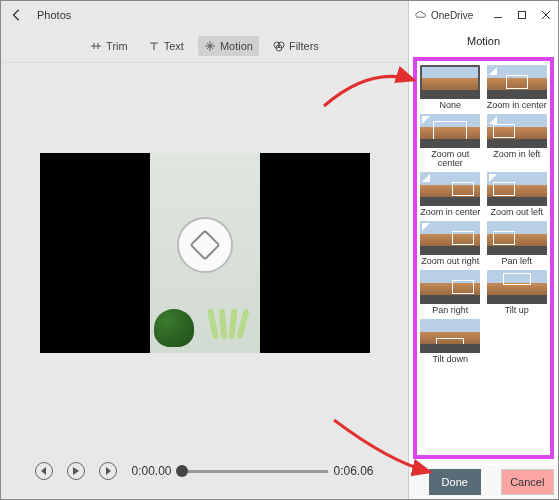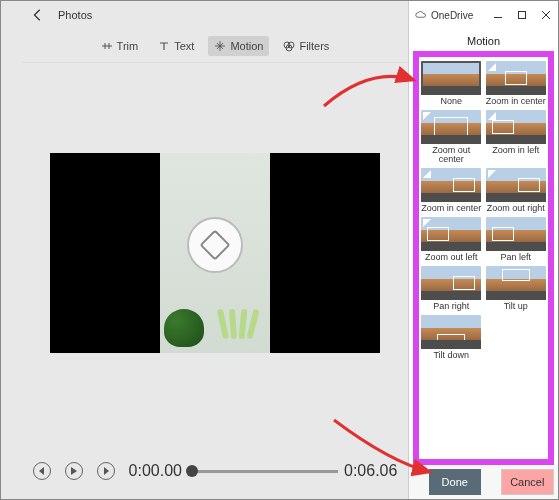--- a/index.html
+++ b/index.html
@@ -1,53 +1,53 @@
 <!DOCTYPE html>
 <html><head>
 <meta charset="utf-8">
 <style>
   * { box-sizing: border-box; margin: 0; padding: 0; font-family: "Segoe UI", sans-serif; }
   body { width: 559px; height: 500px; background: #f2f2f2; display: flex; overflow: hidden; border:1px solid #888;}
-  .left { flex: 1; display: flex; flex-direction: column; background: #e8e8e8; padding-left: 21px; }
+  .left { flex: 1; display: flex; flex-direction: column; background: #e8e8e8; }
   .titlebar-left { height: 28px; display:flex; align-items:center; background:#e8e8e8; font-size:11px; color:#333;}
   .back-btn { width:32px; height:28px; display:flex; align-items:center; justify-content:center; color:#333;}
   .back-btn svg{width:14px;height:14px;}
   .app-title { padding-left:4px; }
   .toolbar { height:34px; display:flex; align-items:center; justify-content:center; gap:8px; background:#e8e8e8; border-bottom:1px solid #ddd; font-size:11px; color:#444;}
   .tool { display:flex; align-items:center; gap:4px; padding:4px 6px; border-radius:2px; cursor:pointer;}
   .tool.active { background:#d0d0d0;}
   .tool svg { width:12px; height:12px; }
   .video-area { flex:1; display:flex; align-items:center; justify-content:center; }
   .video-frame { width:330px; height:200px; background:#000; display:flex; align-items:center; justify-content:center; position:relative;}
   .video-center { width:110px; height:200px; background:linear-gradient(#dfe6e0,#d2dbd2); display:flex; flex-direction:column; align-items:center; justify-content:flex-end; position:relative; overflow:hidden;}
   .plate { width:56px; height:56px; border-radius:50%; background:#fafafa; border:2px solid #bbb; position:absolute; top:64px; left:27px; display:flex; align-items:center; justify-content:center;}
   .plate::before{content:"";width:18px;height:18px;border:2px solid #888;border-radius:3px;transform:rotate(45deg);}
   .broccoli { width:40px; height:38px; background: radial-gradient(circle at 30% 30%, #3a7a2e, #1f4d18); border-radius:50% 50% 40% 40%; position:absolute; bottom:6px; left:4px;}
   .celery { width:52px; height:34px; position:absolute; bottom:10px; right:0; }
   .celery span{position:absolute;width:6px;height:30px;background:#b7d98a;border-radius:3px;}
   .celery span:nth-child(1){left:2px;transform:rotate(-12deg);}
   .celery span:nth-child(2){left:12px;transform:rotate(-4deg);}
   .celery span:nth-child(3){left:22px;transform:rotate(6deg);}
   .celery span:nth-child(4){left:32px;transform:rotate(14deg);}
-  .transport { height:56px; display:flex; align-items:center; justify-content:center; gap:14px; font-size:16px; color:#333;}
+  .transport { height:56px; display:flex; align-items:center; justify-content:center; gap:14px; font-size:12px; color:#333;}
   .tbtn { width:18px; height:18px; border:1px solid #666; border-radius:50%; display:flex; align-items:center; justify-content:center;}
   .tbtn svg{width:8px;height:8px;}
   .slider-wrap { display:flex; align-items:center; gap:6px;}
   .slider { width:150px; height:3px; background:#999; position:relative;}
   .slider-thumb { width:12px; height:12px; background:#444; border-radius:50%; position:absolute; left:-2px; top:-5px;}
 
   .right { width:150px; display:flex; flex-direction:column; background:#fff; border-left:1px solid #ccc;}
   .titlebar-right { height:28px; display:flex; align-items:center; font-size:10px; color:#333;}
   .od { display:flex; align-items:center; gap:4px; padding-left:6px; flex:1;}
   .od svg{width:12px;height:12px;}
   .winbtns { display:flex;}
   .winbtn { width:24px; height:28px; display:flex; align-items:center; justify-content:center; font-size:10px; color:#333;}
   .winbtn svg{width:8px;height:8px;}
   .panel-title { text-align:center; font-size:11px; padding:6px 0 4px; color:#222;}
-  .motion-grid-wrap { border:6px solid #d946ef; margin:0 4px; padding:4px 2px; flex:1; overflow:auto;}
+  .motion-grid-wrap { border:4px solid #d946ef; margin:6px 4px; padding:4px 2px; flex:1; overflow:auto;}
   .motion-grid { display:grid; grid-template-columns: 1fr 1fr; gap:4px 4px;}
   .motion-item { display:flex; flex-direction:column; align-items:center; cursor:pointer;}
   .thumb { width:60px; height:34px; background:linear-gradient(to bottom,#b8cfe6 0%,#b8cfe6 38%,#c68a55 38%,#7a5236 100%); position:relative; border-radius:1px;}
   .thumb::after{content:"";position:absolute;bottom:0;left:0;width:100%;height:9px;background:#4d4d4d;}
   .thumb.selected { outline:2px solid #555; outline-offset:-2px;}
   .overlay { position:absolute; border:1.5px solid #fff; }
   .ov-center-sm { width:22px; height:14px; left:19px; top:10px;}
   .ov-center-lg { width:34px; height:20px; left:13px; top:7px;}
   .ov-left { width:22px; height:14px; left:6px; top:10px;}
   .ov-right { width:22px; height:14px; left:32px; top:10px;}
@@ -204,31 +204,31 @@
         </div>
         <div class="motion-item">
           <div class="thumb">
             <div class="overlay ov-right"></div>
             <div class="arrow-ico arrow-in"></div>
           </div>
           <div class="mlabel">Zoom in center</div>
         </div>
         <div class="motion-item">
           <div class="thumb">
+            <div class="overlay ov-left"></div>
+            <div class="arrow-ico arrow-out"></div>
+          </div>
+          <div class="mlabel">Zoom out left</div>
+        </div>
+        <div class="motion-item">
+          <div class="thumb">
             <div class="overlay ov-right"></div>
             <div class="arrow-ico arrow-out"></div>
           </div>
           <div class="mlabel">Zoom out right</div>
-        </div>
-        <div class="motion-item">
-          <div class="thumb">
-            <div class="overlay ov-left"></div>
-            <div class="arrow-ico arrow-out"></div>
-          </div>
-          <div class="mlabel">Zoom out left</div>
         </div>
         <div class="motion-item">
           <div class="thumb">
             <div class="overlay ov-left"></div>
           </div>
           <div class="mlabel">Pan left</div>
         </div>
         <div class="motion-item">
           <div class="thumb">
             <div class="overlay ov-right"></div>

